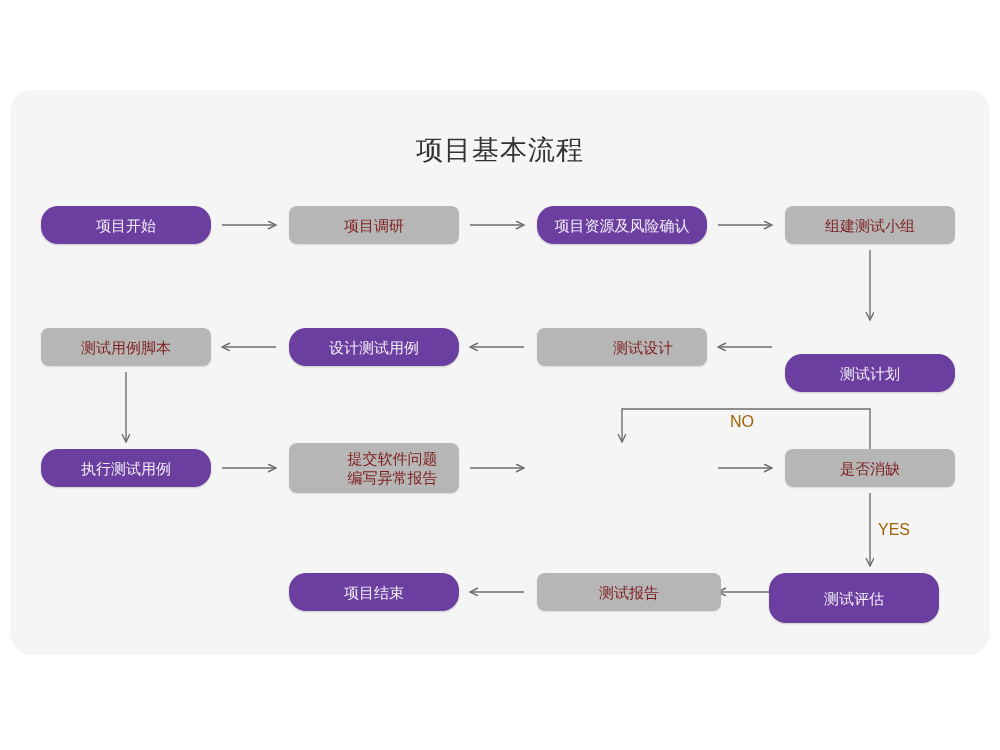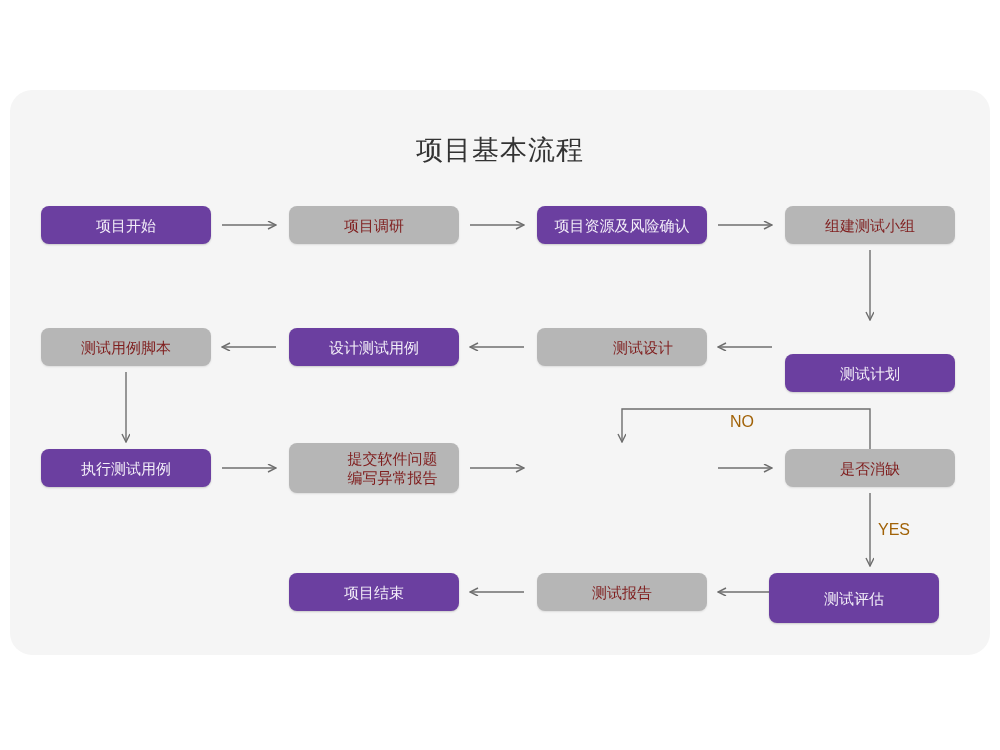--- a/index.html
+++ b/index.html
@@ -49,20 +49,21 @@
     text-align: center;
     font-size: 15px;
     line-height: 19px;
     box-sizing: border-box;
     padding: 0 6px;
   }
   .node.purple {
     background: #6b3fa0;
     color: #f3eef8;
     box-shadow: 0 1px 2px rgba(0,0,0,0.18);
+    border-radius: 17px;
   }
   .node.gray {
     background: #b6b6b6;
     color: #7f1d1d;
     box-shadow: 0 1px 2px rgba(0,0,0,0.10);
   }
   .node .label {
     white-space: pre-line;
     display: block;
   }
@@ -158,21 +159,21 @@
     <span class="label">提交软件问题
 编写异常报告</span>
   </div>
   <div class="node gray" id="box-n12" style="left: 785px; top: 449px; width: 170px; height: 38px;">
     <span class="label">是否消缺</span>
   </div>
 
   <div class="node purple" id="box-n13" style="left: 289px; top: 573px; width: 170px; height: 38px;">
     <span class="label">项目结束</span>
   </div>
-  <div class="node gray" id="box-n14" style="left: 537px; top: 573px; width: 170px; height: 38px;">
+  <div class="node gray" id="box-n14" style="left: 537px; top: 573px; width: 184px; height: 38px;">
     <span class="label">测试报告</span>
   </div>
   <div class="node purple" id="box-n15" style="left: 769px; top: 573px; width: 170px; height: 50px;">
     <span class="label">测试评估</span>
   </div>
 
   <div class="conn-label" id="lbl-no" style="left: 730px; top: 413px;">NO</div>
   <div class="conn-label" id="lbl-yes" style="left: 878px; top: 521px;">YES</div>
 
 </div>

